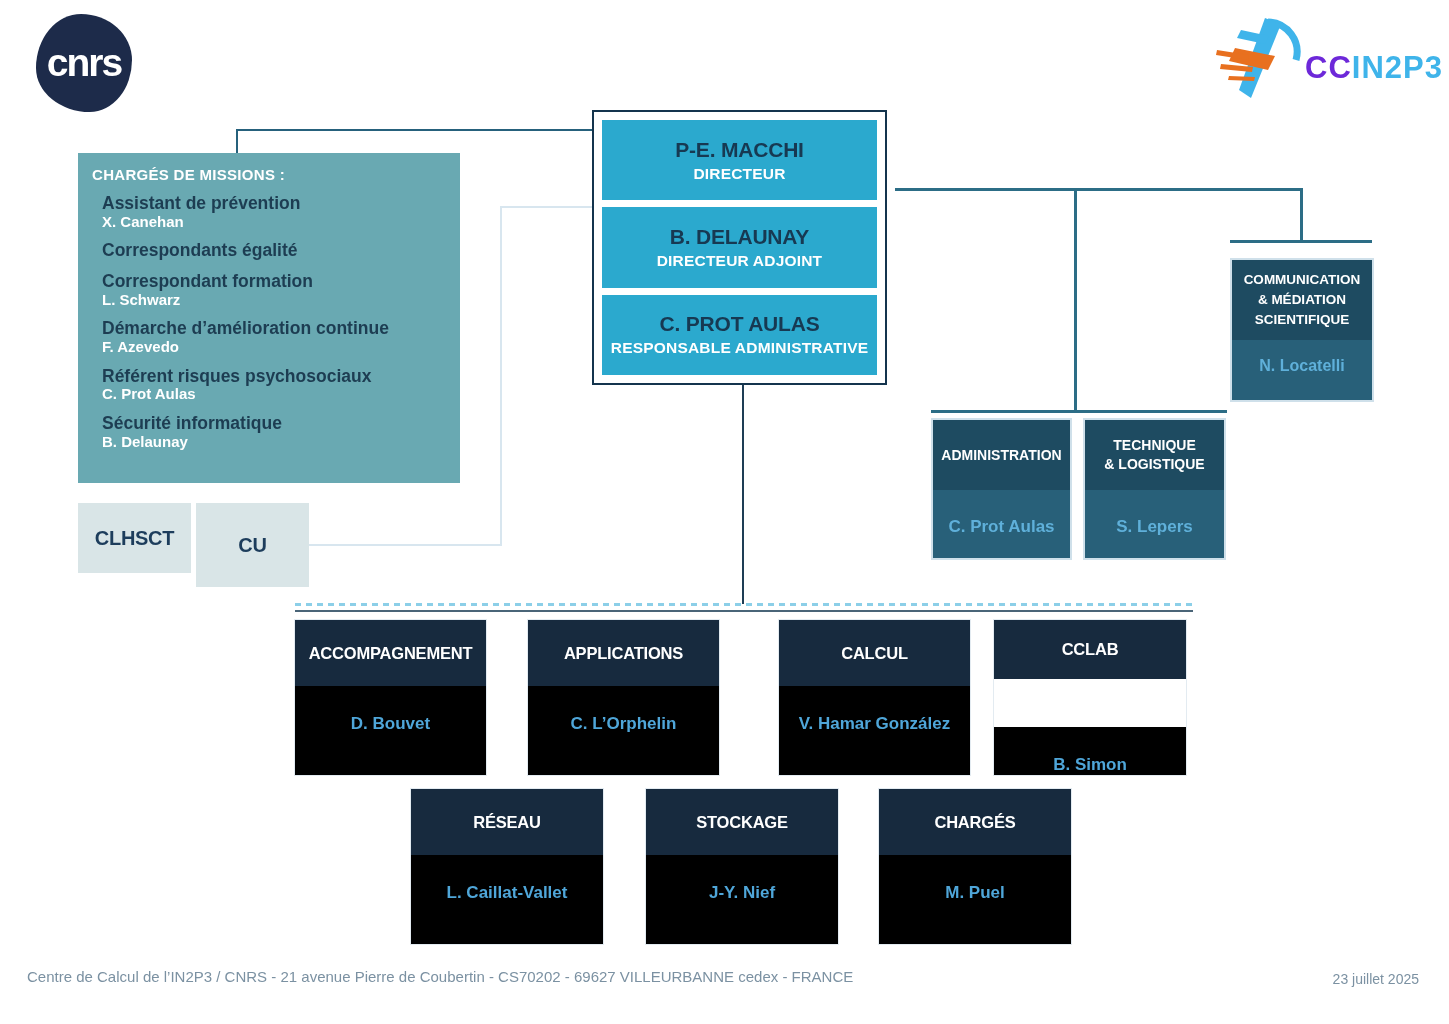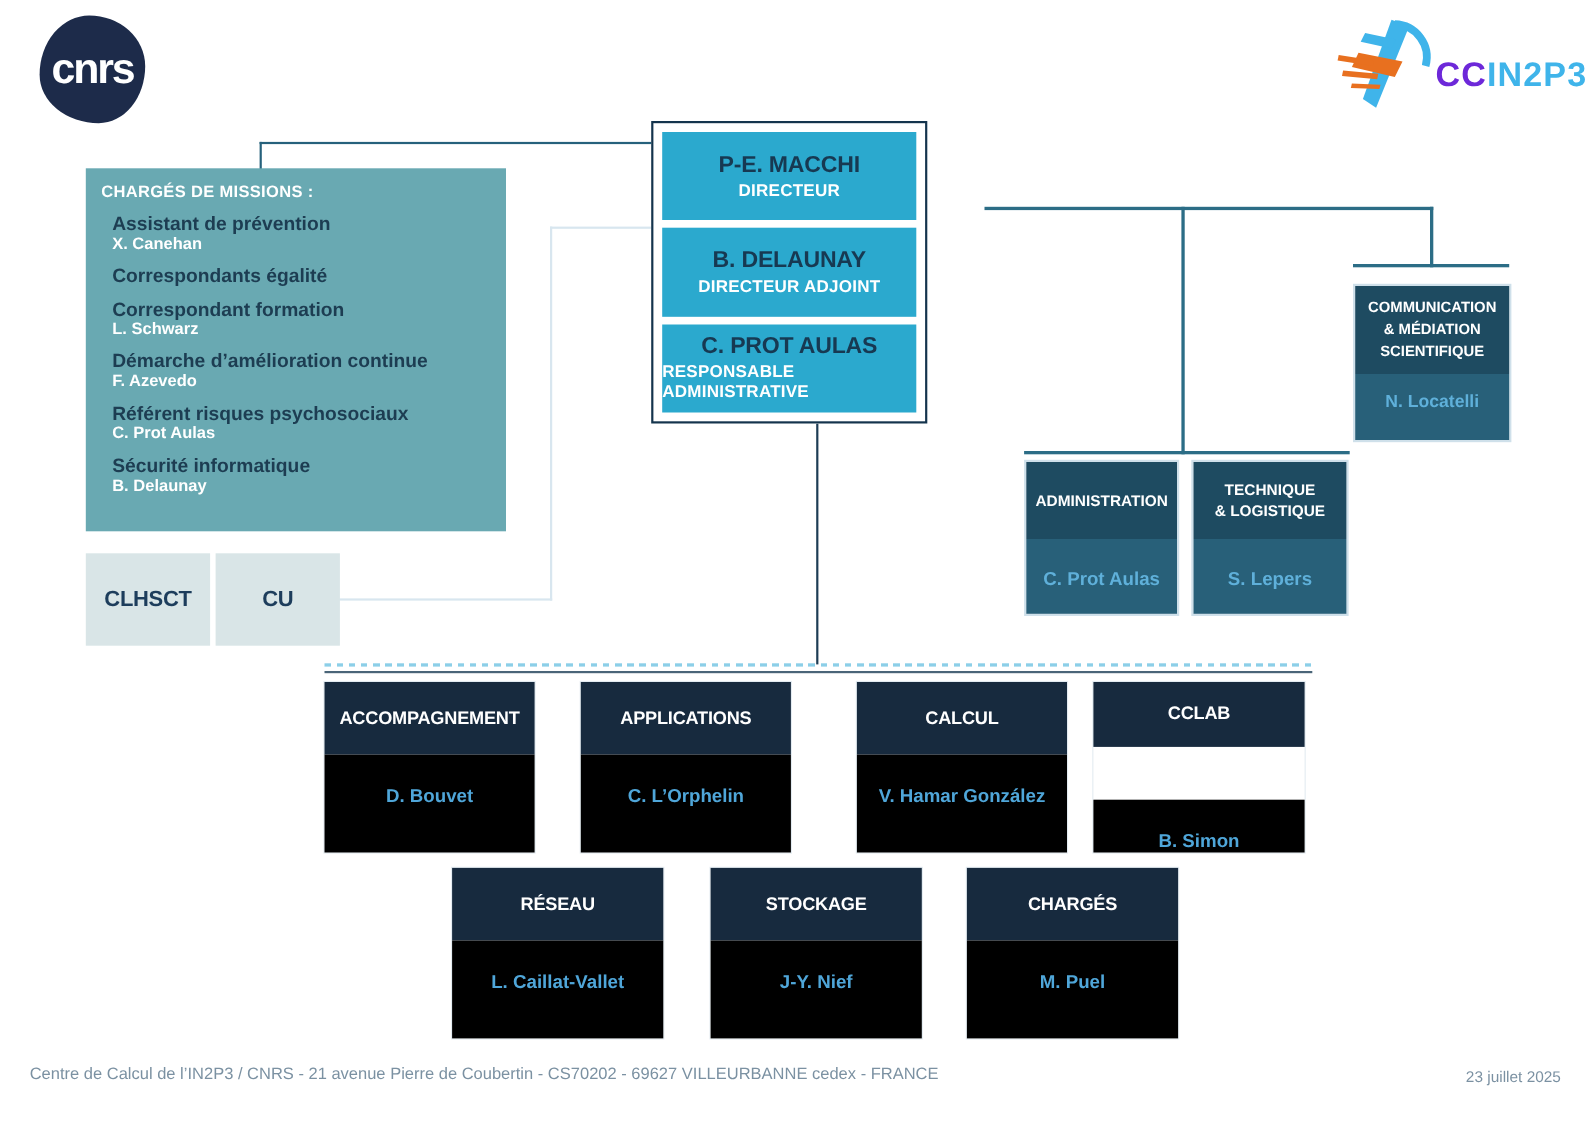--- a/index.html
+++ b/index.html
@@ -21,21 +21,21 @@
   
   .ln{position:absolute;}
   .ln-dark{background:#26617c;}
   .ln-navy{background:#1e3d55;}
   .ln-right{background:#2c6d86;}
   .ln-pale{background:#d8e6ef;}
   .ln-dashed{background:repeating-linear-gradient(90deg,#8ccfe8 0 6px,transparent 6px 11px);}
   .ln-under{background:#4a6578;}
 
   
-  .direction{left:592px;top:110px;width:251px;height:275px;background:#fff;
+  .direction{left:592px;top:110px;width:295px;height:275px;background:#fff;
     border:2px solid #14344d;box-sizing:border-box;display:flex;flex-direction:column;
     padding:8px;gap:7px;}
   .dir-member{background:#2ba9ce;flex:1;display:flex;flex-direction:column;
     align-items:center;justify-content:center;gap:3px;}
   .dir-name{color:#173952;font-size:21px;font-weight:bold;letter-spacing:-0.2px;}
   .dir-role{color:#fff;font-size:15.5px;font-weight:bold;letter-spacing:0.2px;}
 
   
   .missions{left:78px;top:153px;width:382px;height:330px;background:#69a9b2;
     box-sizing:border-box;padding:13px 10px 0 14px;}
@@ -153,21 +153,21 @@
   <div class="mission-item">
     <div class="mission-role">Référent risques psychosociaux</div>
     <div class="mission-names">C. Prot Aulas</div>
   </div>
   <div class="mission-item">
     <div class="mission-role">Sécurité informatique</div>
     <div class="mission-names">B. Delaunay</div>
   </div>
 </div>
 
-<div class="abs committee" style="left:78px;top:503px;width:113px;height:84px;">
+<div class="abs committee" style="left:78px;top:503px;width:113px;height:70px;">
   <span>CLHSCT</span>
 </div>
 <div class="abs committee" style="left:196px;top:503px;width:113px;height:84px;">
   <span>CU</span>
 </div>
 
 <div class="abs dept comm">
   <div class="hd">
     <span>COMMUNICATION</span>
     <span>&amp; MÉDIATION</span>

